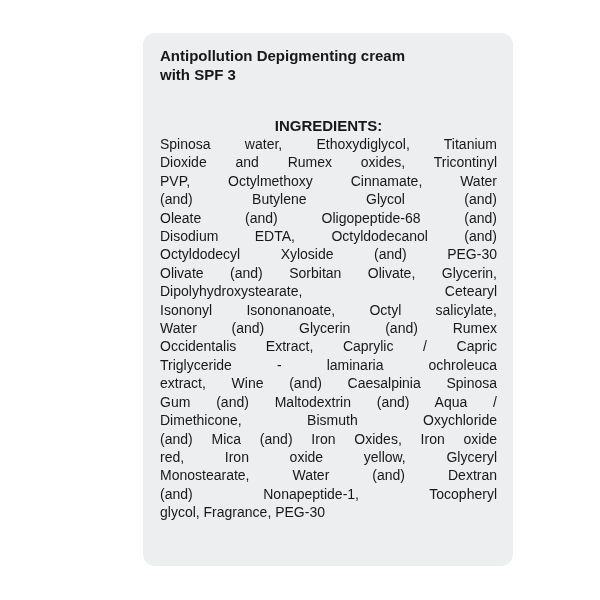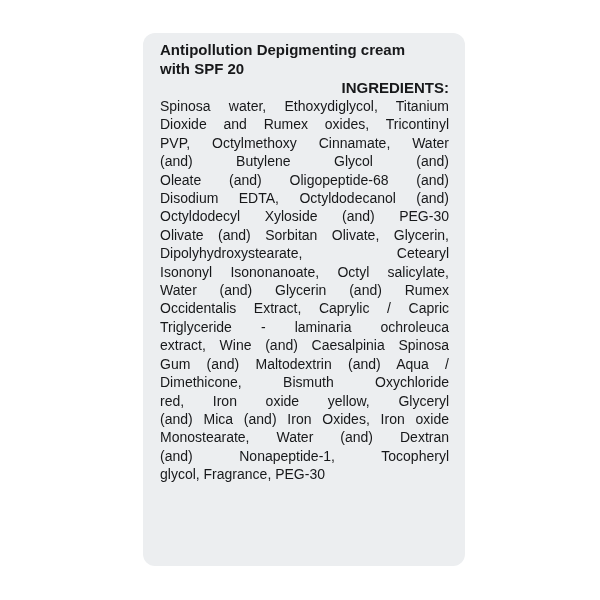--- a/index.html
+++ b/index.html
@@ -14,78 +14,79 @@
   .page {
     position: relative;
     width: 600px;
     height: 600px;
     background: #ffffff;
   }
   .card {
     position: absolute;
     left: 143px;
     top: 33px;
-    width: 322px;
+    width: 370px;
     min-height: 533px;
     box-sizing: border-box;
     background: #eceef0;
     border-radius: 12px;
-    padding: 7px 16px 9px 17px;
+    padding: 13px 16px 9px 17px;
     color: #17181a;
   }
   .title-line {
     font-weight: bold;
     font-size: 15px;
     line-height: 19px;
     text-align: left;
     white-space: nowrap;
   }
   .heading {
     font-weight: bold;
     font-size: 15px;
     line-height: 19px;
-    text-align: right;
+    text-align: center;
+    margin-top: 32px;
   }
   .ing-line {
     font-size: 14px;
     line-height: 18.4px;
     text-align: justify;
     text-align-last: justify;
   }
   .ing-line:last-child {
     text-align-last: left;
   }
 </style>
 </head>
 <body>
 
 <div class="page">
   <div class="card">
     <div>
         <div class="title-line">Antipollution Depigmenting cream</div>
-        <div class="title-line">with SPF 20</div>
+        <div class="title-line">with SPF 3</div>
       </div>
     <div class="heading">INGREDIENTS:</div>
     <div>
         <div class="ing-line">Spinosa water, Ethoxydiglycol, Titanium</div>
         <div class="ing-line">Dioxide and Rumex oxides, Tricontinyl</div>
         <div class="ing-line">PVP, Octylmethoxy Cinnamate, Water</div>
         <div class="ing-line">(and) Butylene Glycol (and)</div>
         <div class="ing-line">Oleate (and) Oligopeptide-68 (and)</div>
         <div class="ing-line">Disodium EDTA, Octyldodecanol (and)</div>
         <div class="ing-line">Octyldodecyl Xyloside (and) PEG-30</div>
         <div class="ing-line">Olivate (and) Sorbitan Olivate, Glycerin,</div>
         <div class="ing-line">Dipolyhydroxystearate, Cetearyl</div>
         <div class="ing-line">Isononyl Isononanoate, Octyl salicylate,</div>
         <div class="ing-line">Water (and) Glycerin (and) Rumex</div>
         <div class="ing-line">Occidentalis Extract, Caprylic / Capric</div>
         <div class="ing-line">Triglyceride - laminaria ochroleuca</div>
         <div class="ing-line">extract, Wine (and) Caesalpinia Spinosa</div>
         <div class="ing-line">Gum (and) Maltodextrin (and) Aqua /</div>
         <div class="ing-line">Dimethicone, Bismuth Oxychloride</div>
+        <div class="ing-line">(and) Mica (and) Iron Oxides, Iron oxide</div>
         <div class="ing-line">red, Iron oxide yellow, Glyceryl</div>
-        <div class="ing-line">(and) Mica (and) Iron Oxides, Iron oxide</div>
         <div class="ing-line">Monostearate, Water (and) Dextran</div>
         <div class="ing-line">(and) Nonapeptide-1, Tocopheryl</div>
         <div class="ing-line">glycol, Fragrance, PEG-30</div>
       </div>
   </div>
 </div>
 
 </body></html>

